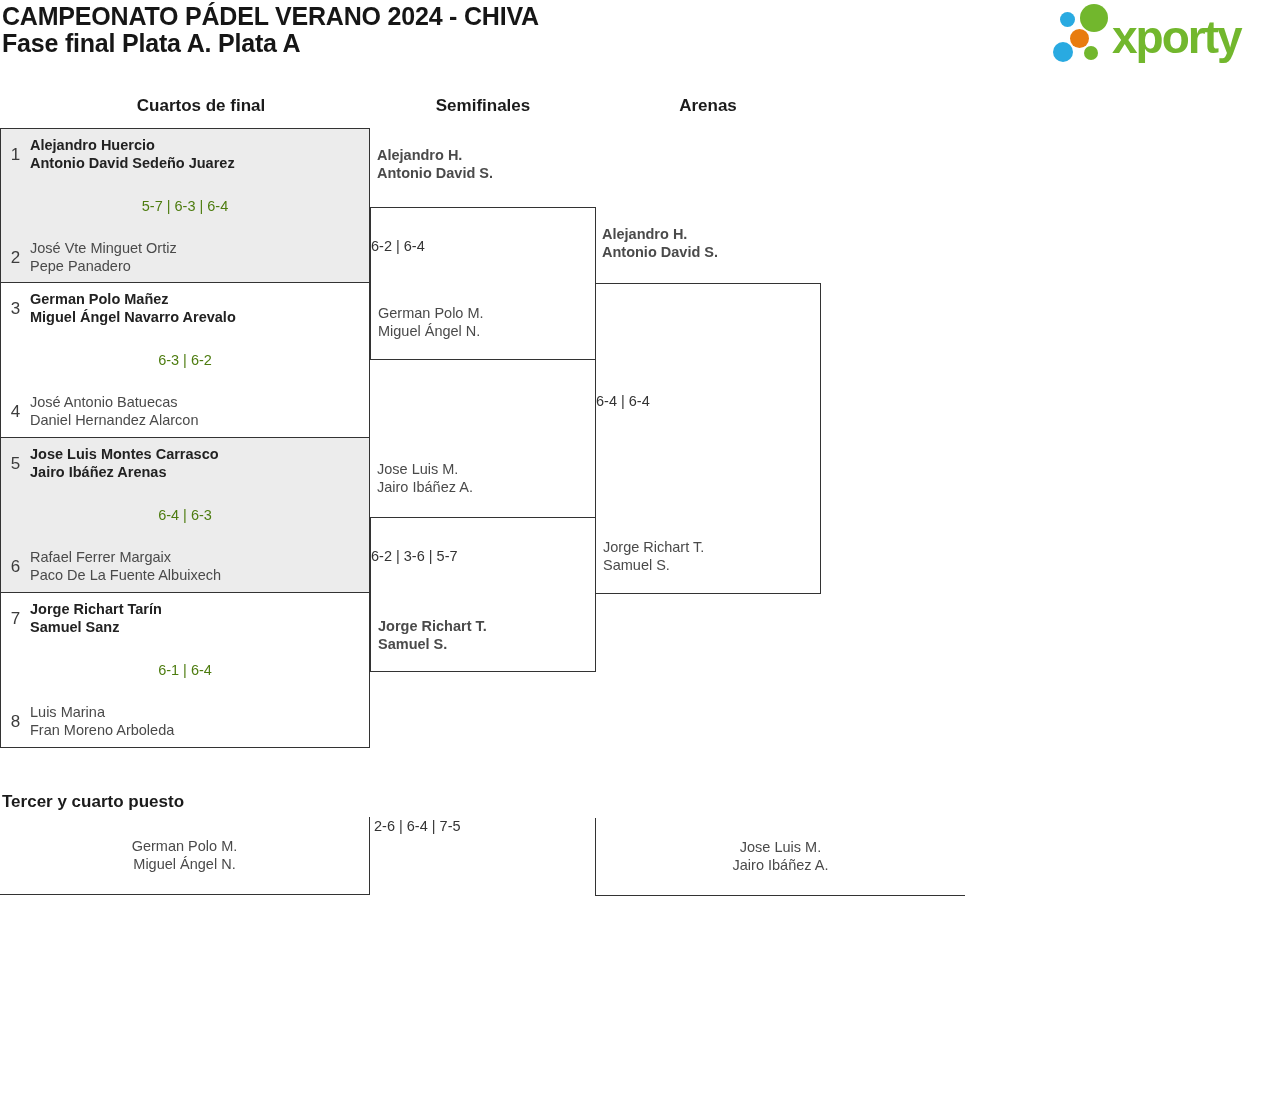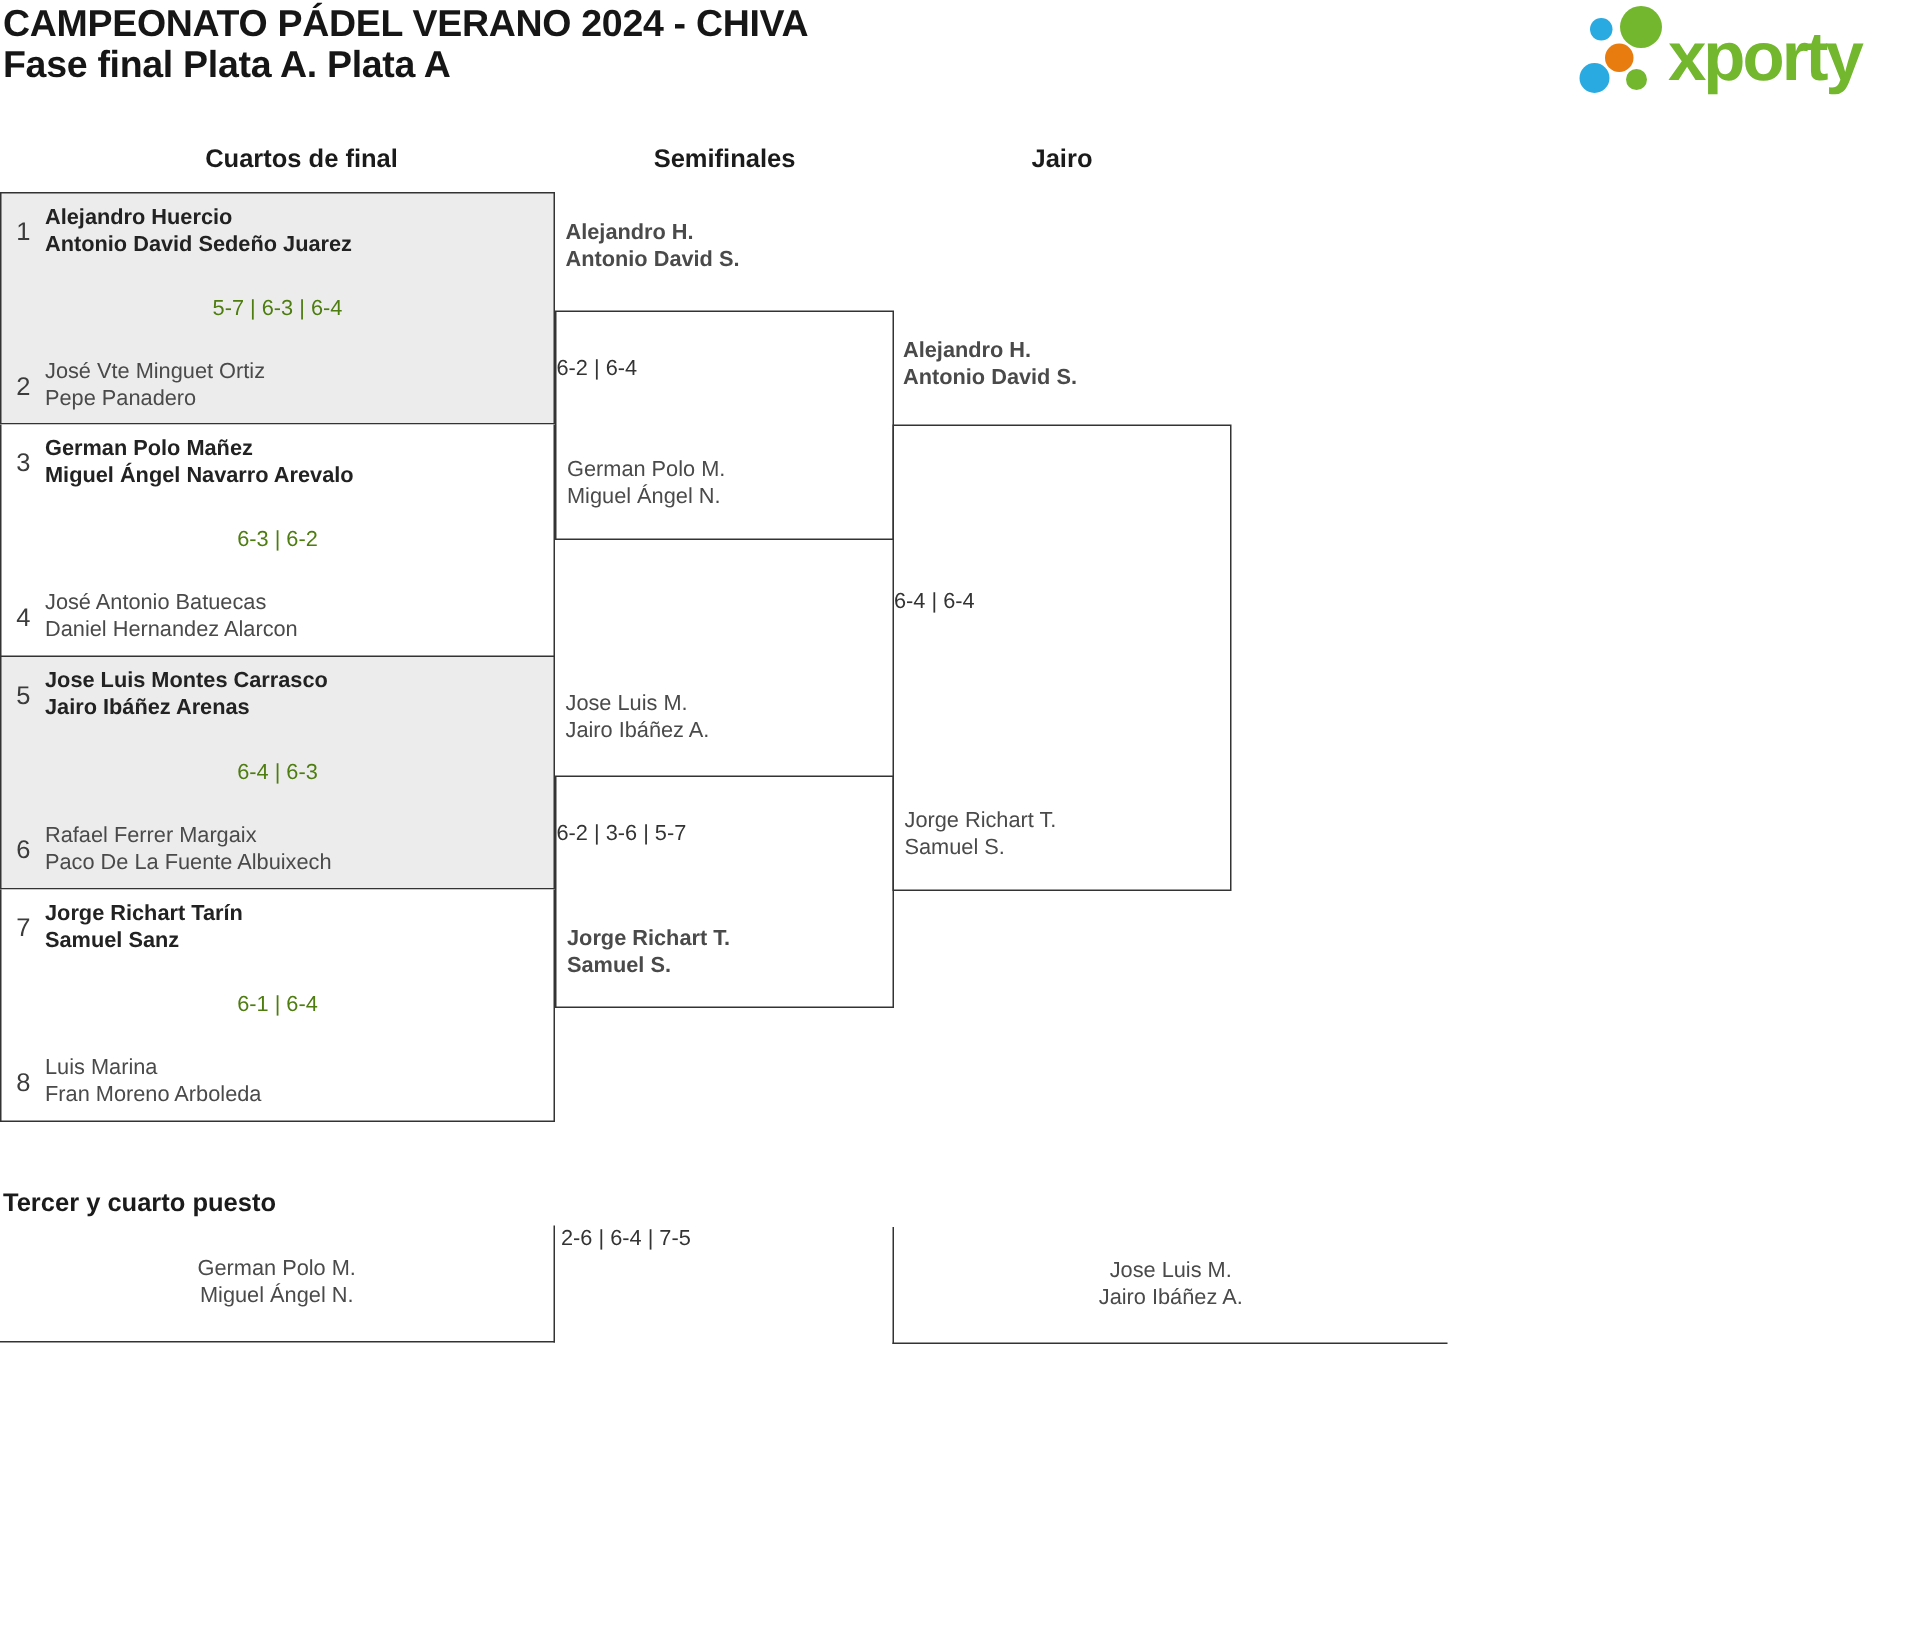--- a/index.html
+++ b/index.html
@@ -68,21 +68,21 @@
     <span class="dot" style="left:1060px;top:12px;width:15px;height:15px;background:#29aae1;"></span>
     <span class="dot" style="left:1080px;top:4px;width:28px;height:28px;background:#72b72d;"></span>
     <span class="dot" style="left:1070px;top:29px;width:19px;height:19px;background:#e87c0e;"></span>
     <span class="dot" style="left:1053px;top:42px;width:20px;height:20px;background:#29aae1;"></span>
     <span class="dot" style="left:1084px;top:46px;width:14px;height:14px;background:#72b72d;"></span>
     <span class="logo-text">xporty</span>
   </div>
 
   <div class="round-header rh-q">Cuartos de final</div>
   <div class="round-header rh-s">Semifinales</div>
-  <div class="round-header rh-f">Jairo</div>
+  <div class="round-header rh-f">Arenas</div>
 
   <div class="qf-box first gray" style="top:128px;">
     <div class="team team-top">
       <span class="seed">1</span>
       <div class="names winner">
         <div>Alejandro Huercio</div>
         <div>Antonio David Sedeño Juarez</div>
       </div>
     </div>
     <div class="score">5-7 | 6-3 | 6-4</div>

